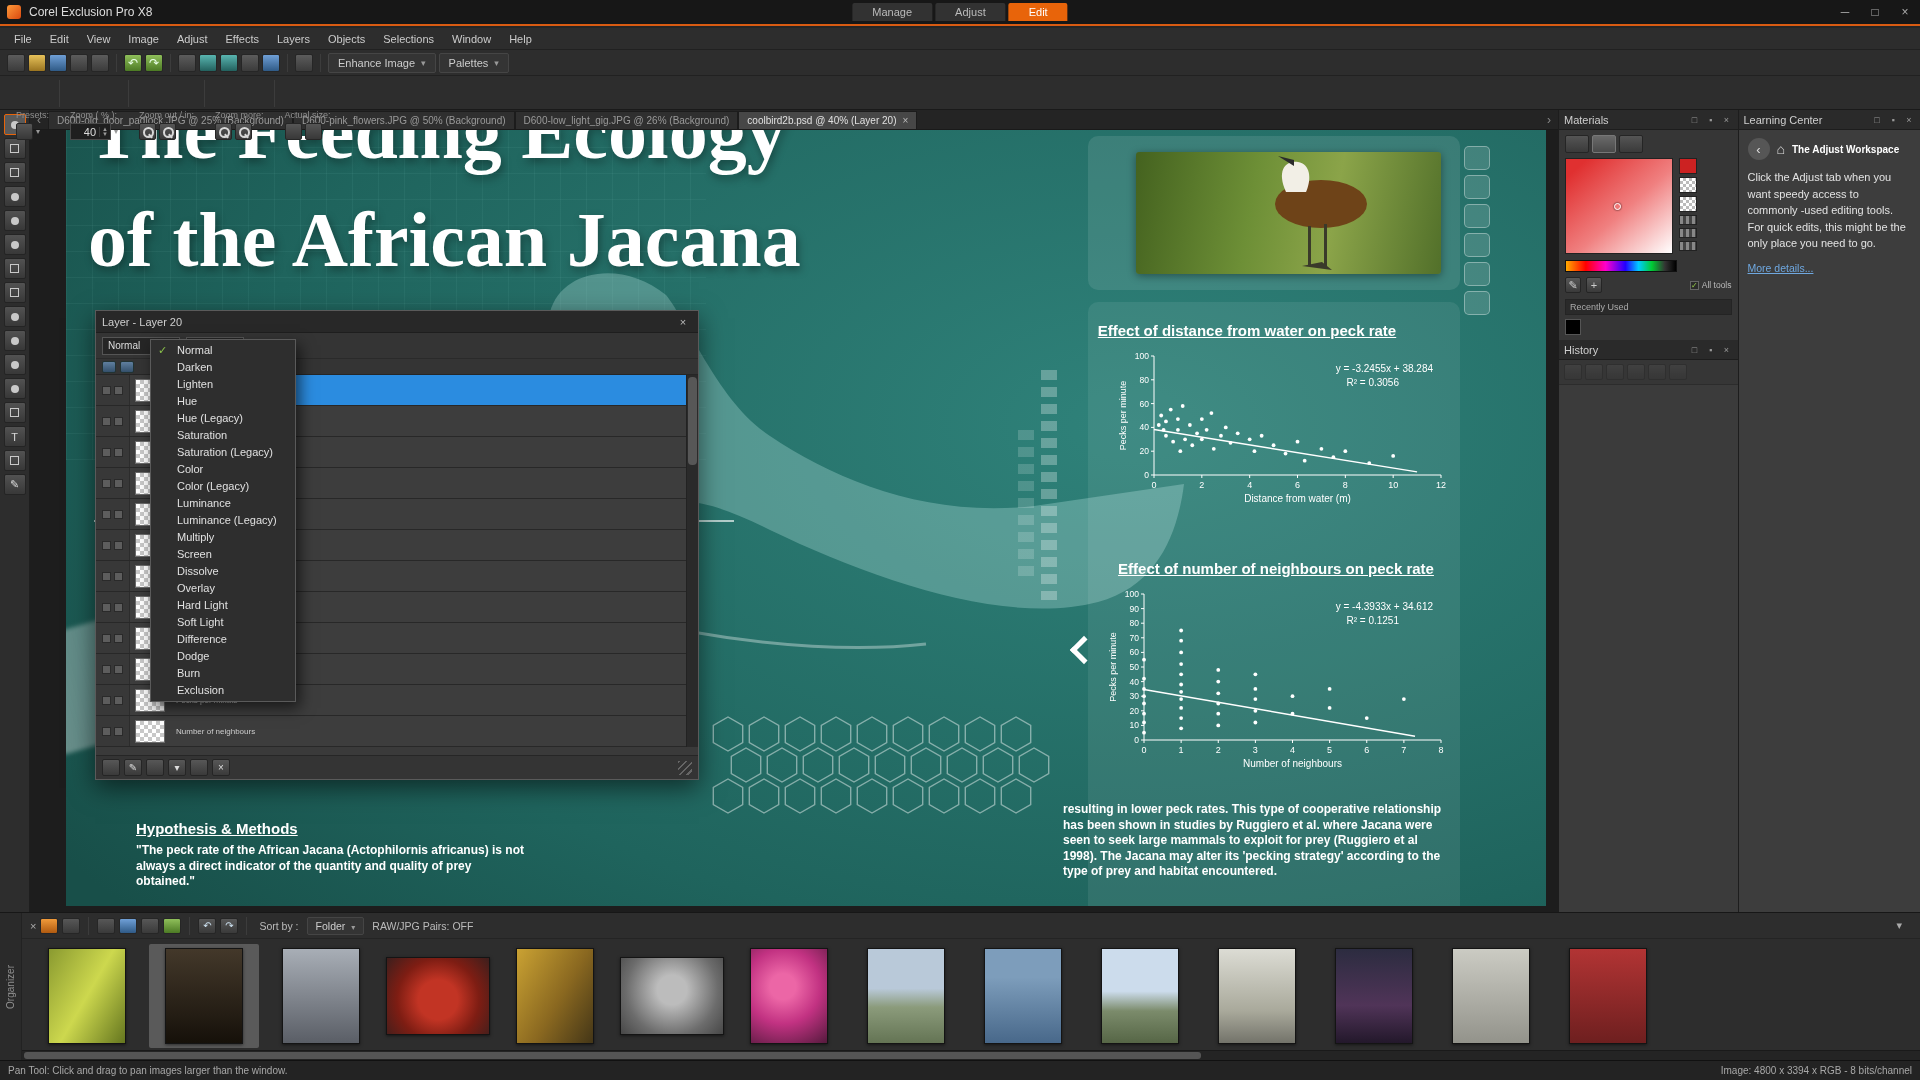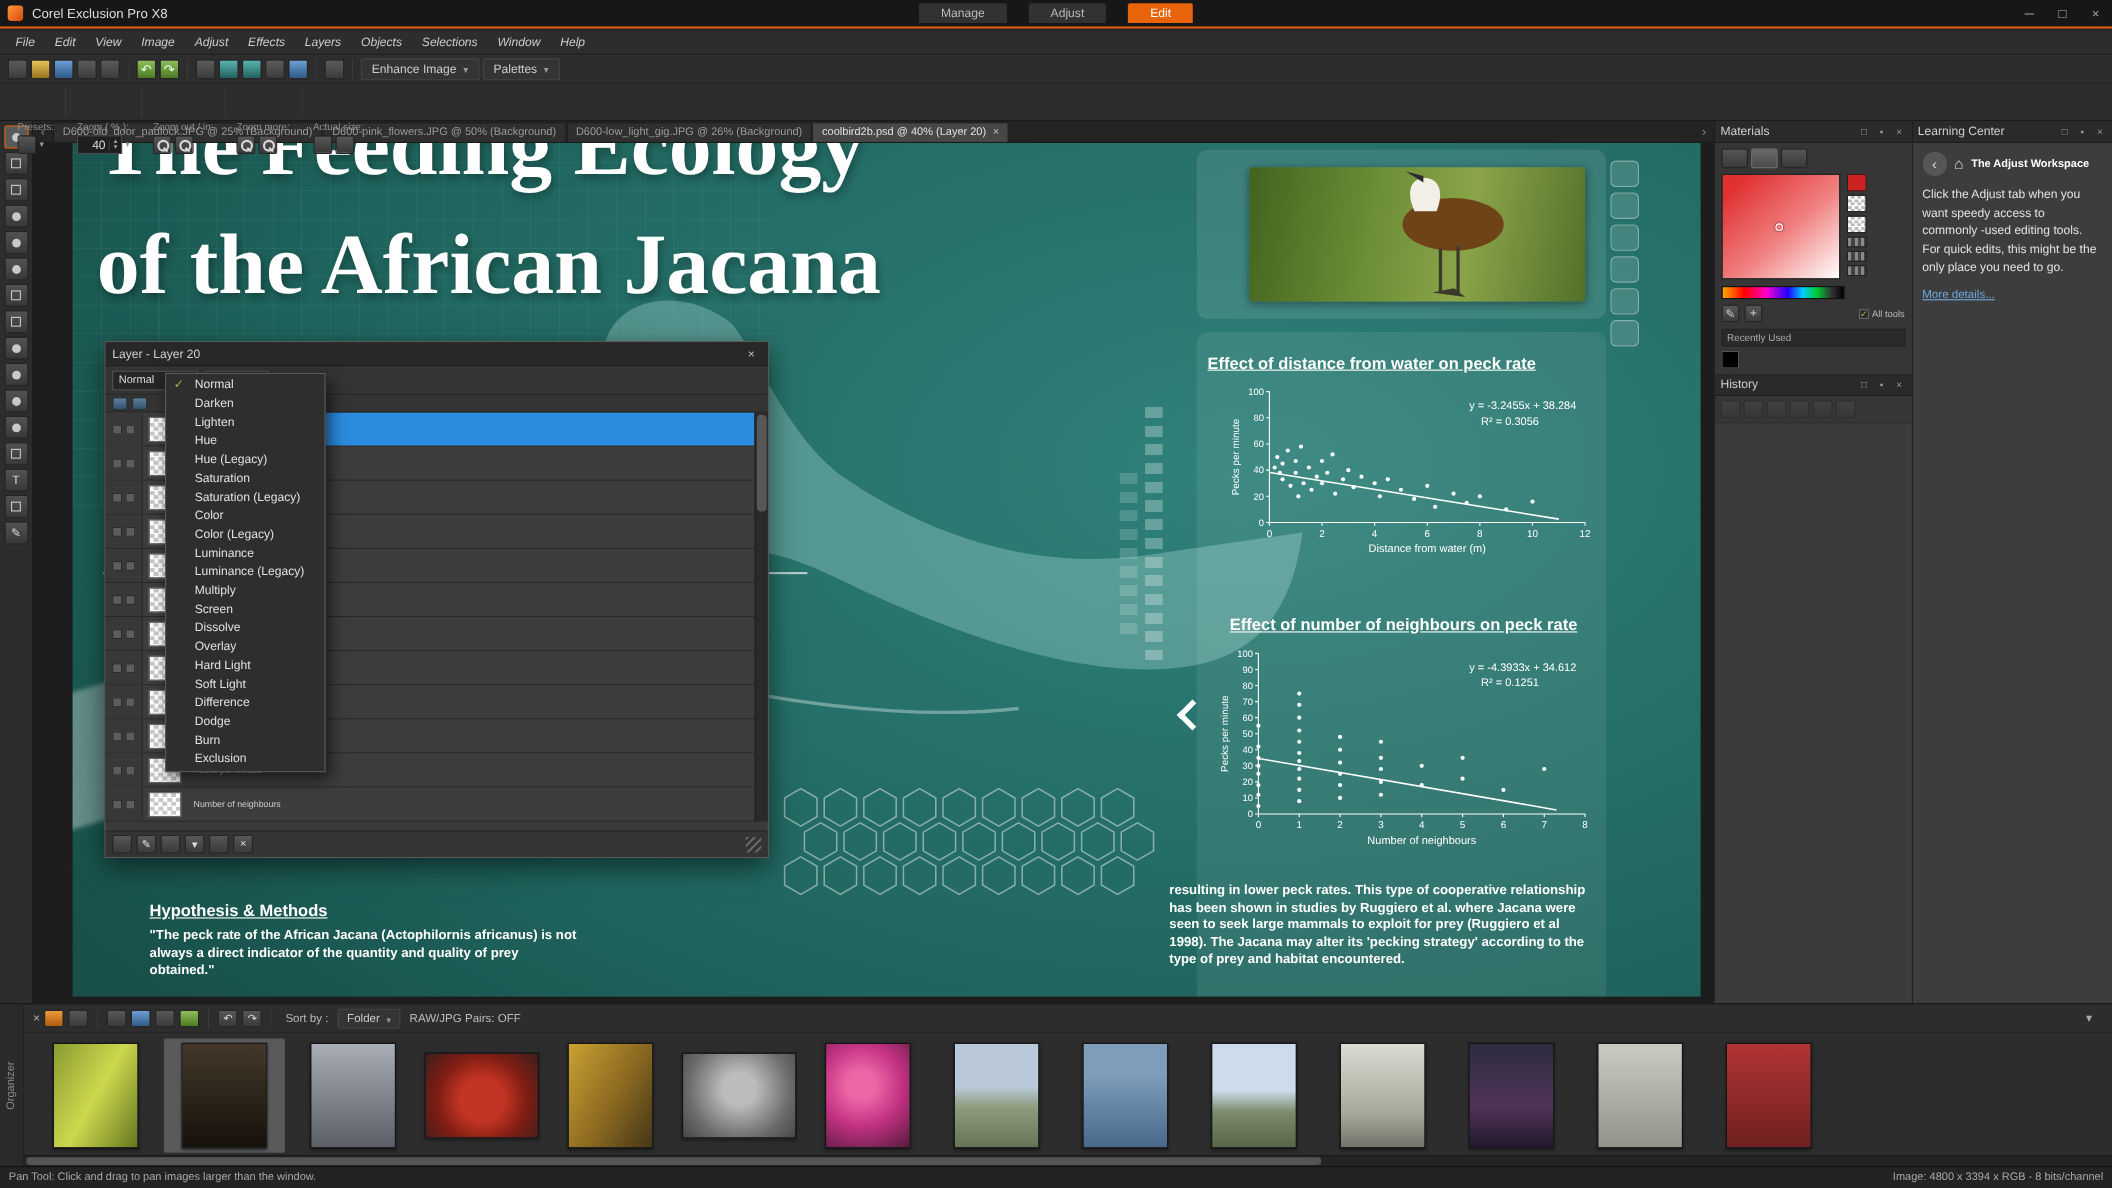--- a/index.html
+++ b/index.html
@@ -3,29 +3,29 @@
 <meta charset="utf-8">
 <style>
   * { box-sizing: border-box; margin:0; padding:0; }
   html,body { width:1920px; height:1080px; overflow:hidden; }
   body { position:relative; background:#262626; font-family:"Liberation Sans",sans-serif; color:#ccc; font-size:11px; }
 
   
   .titlebar { position:absolute; top:0; left:0; right:0; height:26px; background:#171717; border-bottom:2px solid #d95b12; display:flex; align-items:center; z-index:50; }
   .app-logo { width:14px; height:14px; margin:0 8px 0 7px; border-radius:3px; background:linear-gradient(135deg,#ff9a3a,#d9480f); }
   .app-title { color:#ddd; font-size:12px; }
-  .ws-tabs { position:absolute; left:50%; transform:translateX(-50%); top:3px; display:flex; gap:20px; }
+  .ws-tabs { position:absolute; left:50%; transform:translateX(-50%); top:3px; display:flex; gap:3px; }
   .ws-tab { padding:3px 20px; font-size:11px; color:#bbb; background:#323232; border-radius:2px 2px 0 0; }
   .ws-tab.active { background:#e8640a; color:#fff; }
   .win-controls { margin-left:auto; display:flex; }
   .win-btn { width:30px; height:22px; color:#aaa; text-align:center; line-height:22px; font-size:12px; }
 
   
   .menubar { position:absolute; top:28px; left:0; right:0; height:22px; background:#2d2d2d; border-bottom:1px solid #212121; display:flex; align-items:center; padding-left:5px; z-index:50; }
-  .menu-item { padding:3px 9px; color:#ccc;font-style:italic; }
+  .menu-item { padding:3px 9px; color:#ccc; }
 
   
   .toolbar1 { position:absolute; top:50px; left:0; right:0; height:26px; background:#2d2d2d; border-bottom:1px solid #212121; display:flex; align-items:center; gap:3px; padding-left:7px; z-index:50; }
   .tb-icon { width:18px; height:18px; border-radius:2px; background:linear-gradient(#5c5c5c,#3b3b3b); border:1px solid #262626; flex:none; display:flex; align-items:center; justify-content:center; color:#cfe3f2; font-size:12px; }
   .tb-icon.c-yellow { background:linear-gradient(#e7c25a,#9a7420); }
   .tb-icon.c-blue { background:linear-gradient(#6f9fd6,#2f5a86); }
   .tb-icon.c-green { background:linear-gradient(#8fbf5a,#4c7a24); color:#eaffea; }
   .tb-icon.c-teal { background:linear-gradient(#59b5b0,#23615e); }
   .vsep { width:1px; height:18px; background:#1d1d1d; border-right:1px solid #3c3c3c; margin:0 4px; flex:none; }
   .tb-drop { display:flex; align-items:center; gap:6px; background:#343434; border:1px solid #454545; border-radius:2px; padding:3px 9px; color:#ccc; }

